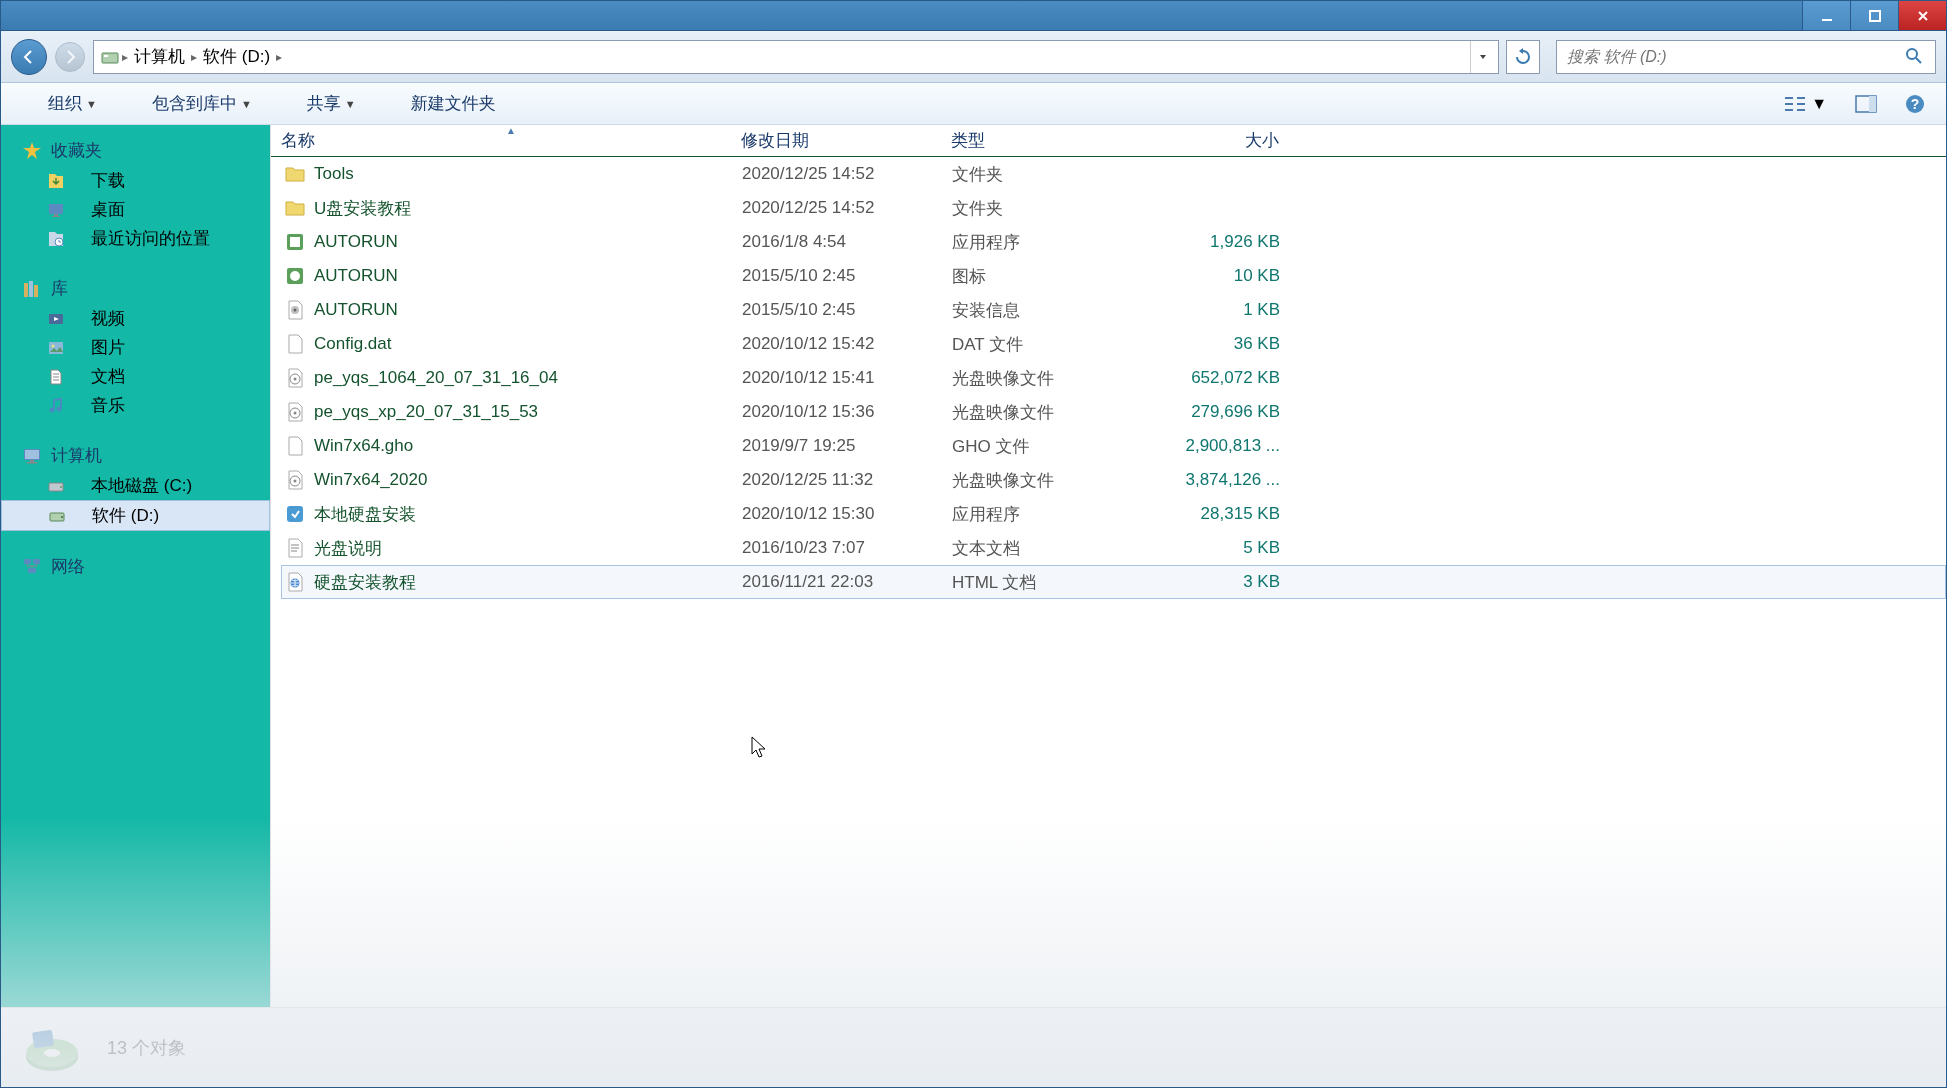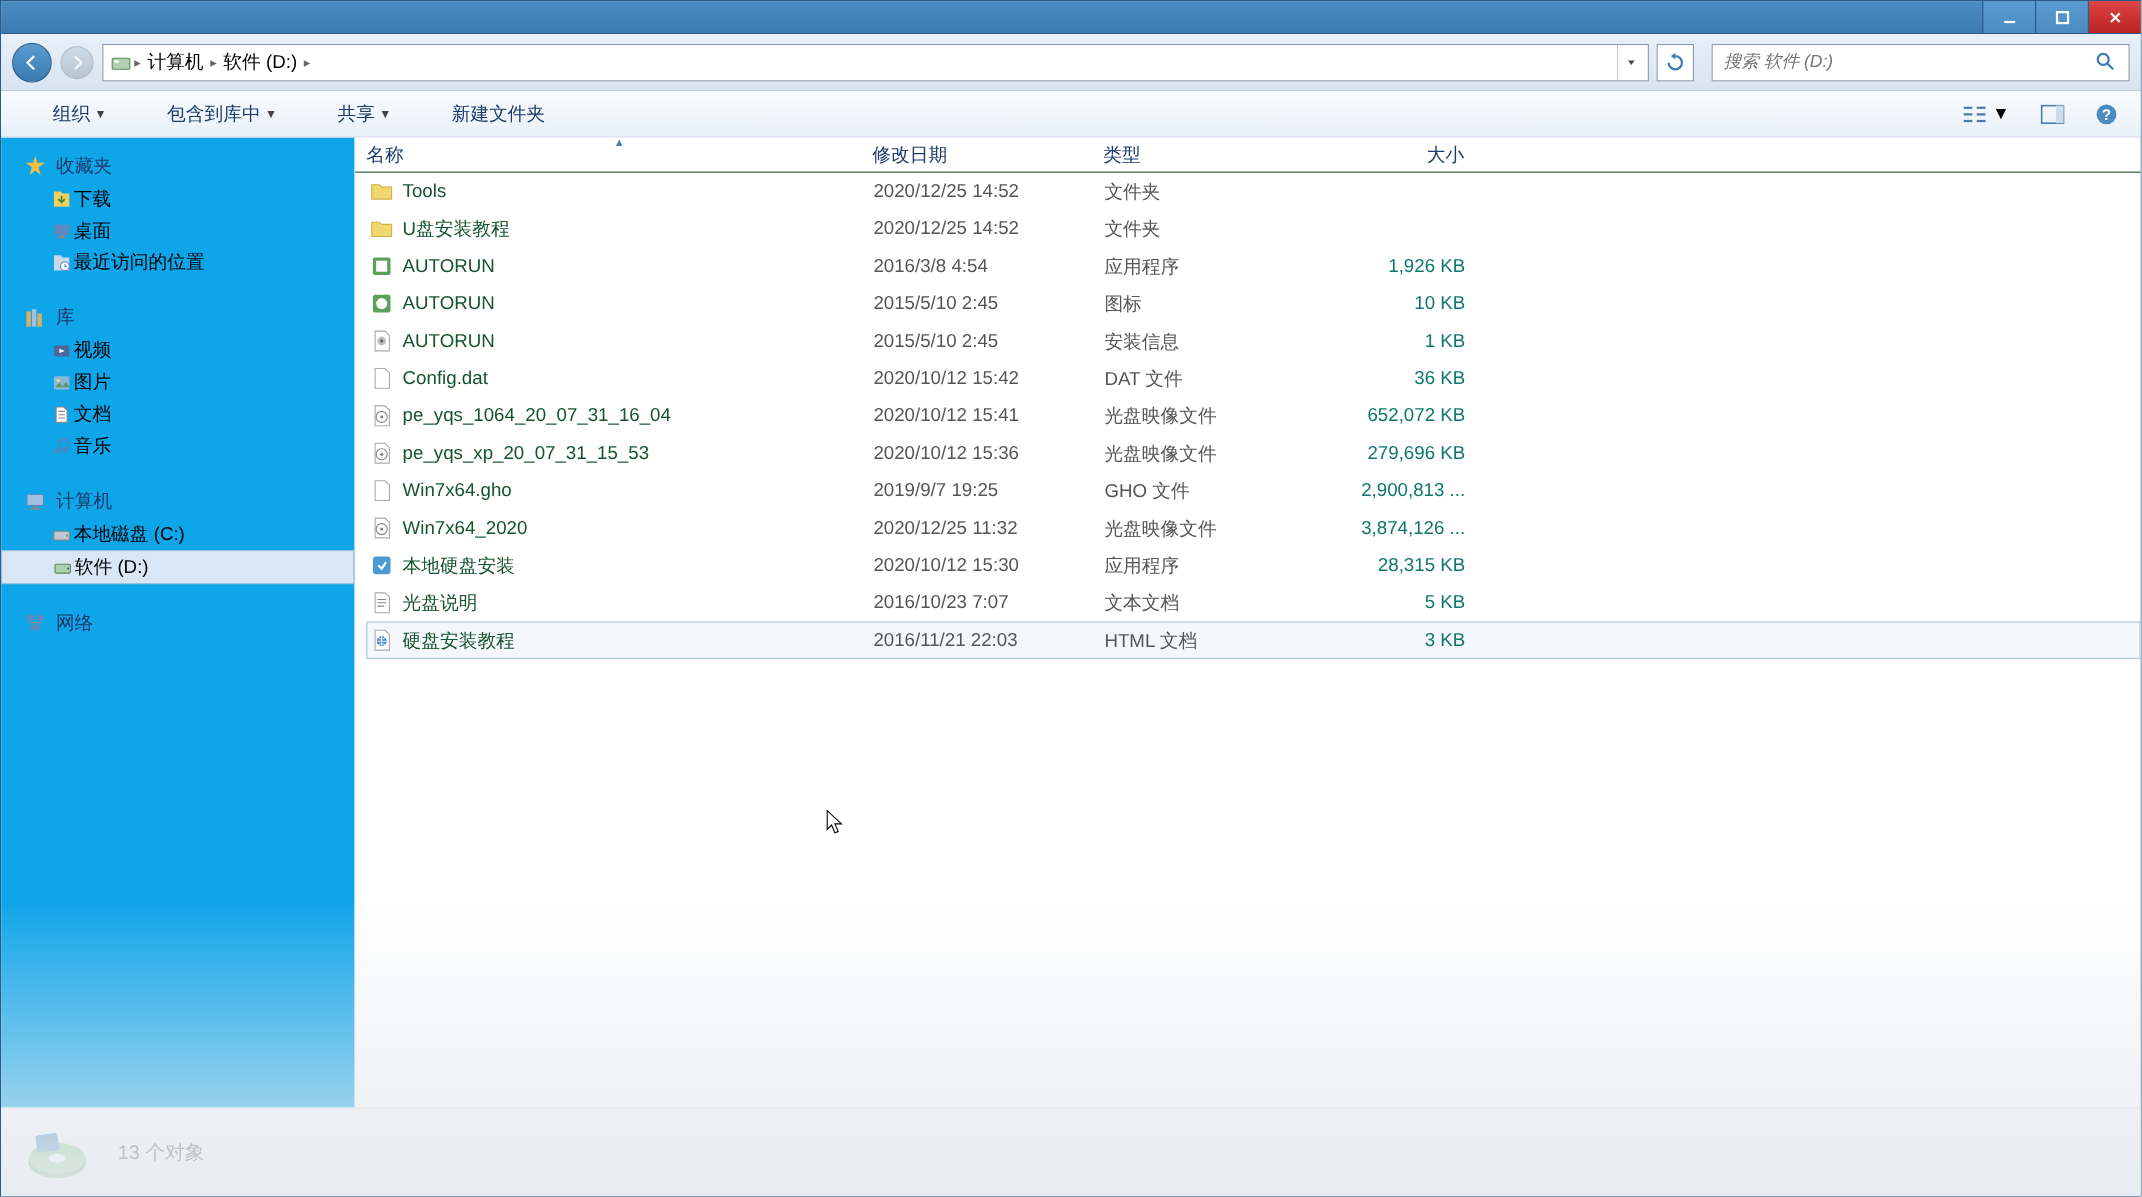--- a/index.html
+++ b/index.html
@@ -33,24 +33,24 @@
     .search-icon { width: 20px; height: 20px; }
     
     .toolbar { height: 42px; background: linear-gradient(to bottom, #f8fcff, #e8f0f8); display: flex; align-items: center; padding: 0 14px; gap: 22px; border-bottom: 1px solid #d0dae6; }
     .toolbar-item { display: flex; align-items: center; gap: 4px; font-size: 17px; color: #1a3a6a; cursor: pointer; margin-left: 33px; }
     .toolbar-item .chev { font-size: 11px; color: #444; }
     .toolbar-right { margin-left: auto; display: flex; align-items: center; gap: 14px; }
     .view-btn { display: flex; align-items: center; gap: 4px; padding: 4px 6px; cursor: pointer; border: 1px solid transparent; }
     
     .main-area { flex: 1; display: flex; overflow: hidden; }
     
-    .sidebar { width: 322px; background: #0ea5e9; border-right: 1px solid #e0e0e0; padding: 10px 0; overflow-y: auto; }
+    .sidebar { width: 270px; background: #14b8a6; border-right: 1px solid #e0e0e0; padding: 10px 0; overflow-y: auto; }
     .sidebar-group { margin-bottom: 20px; }
     .sidebar-heading { display: flex; align-items: center; gap: 8px; padding: 4px 20px; font-size: 17px; color: #1a3a6a; cursor: pointer; }
-    .sidebar-item { display: flex; align-items: center; gap: 0; padding: 3px 20px 3px 44px; font-size: 17px; color: #000; cursor: pointer; }
+    .sidebar-item { display: flex; align-items: center; gap: 24px; padding: 3px 20px 3px 44px; font-size: 17px; color: #000; cursor: pointer; }
     .sidebar-item.selected { background: #d8e6f5; border: 1px solid #a0c0e0; }
     .sidebar-icon { width: 22px; height: 22px; display: flex; align-items: center; justify-content: center; flex-shrink: 0; }
     
     .content { flex: 1; display: flex; flex-direction: column; background: #fff; }
     .columns-header { display: flex; height: 32px; border-bottom: 1px solid #14532d; align-items: center; padding-left: 10px; }
     .col-header { font-size: 17px; color: #1a3a6a; cursor: pointer; position: relative; display: flex; align-items: center; }
     .col-name { width: 460px; }
     .col-date { width: 210px; }
     .col-type { width: 210px; }
     .col-size { width: 130px; justify-content: flex-end; padding-right: 12px; }
@@ -364,21 +364,21 @@
             <span class="file-size"></span>
           </div>
           <div class="file-row">
             <span class="file-icon">
               <svg width="22" height="22" viewBox="0 0 22 22">
                 <rect x="3" y="3" width="16" height="16" rx="2" fill="#5aa05a"></rect>
                 <rect x="6" y="6" width="10" height="10" fill="#fff"></rect>
               </svg>
             </span>
             <span class="file-name">AUTORUN</span>
-            <span class="file-date">2016/3/8 4:54</span>
+            <span class="file-date">2016/1/8 4:54</span>
             <span class="file-type">应用程序</span>
             <span class="file-size">1,926 KB</span>
           </div>
           <div class="file-row">
             <span class="file-icon">
               <svg width="22" height="22" viewBox="0 0 22 22">
                 <rect x="3" y="3" width="16" height="16" rx="2" fill="#5aa05a"></rect>
                 <circle cx="11" cy="11" r="5" fill="#fff"></circle>
               </svg>
             </span>

